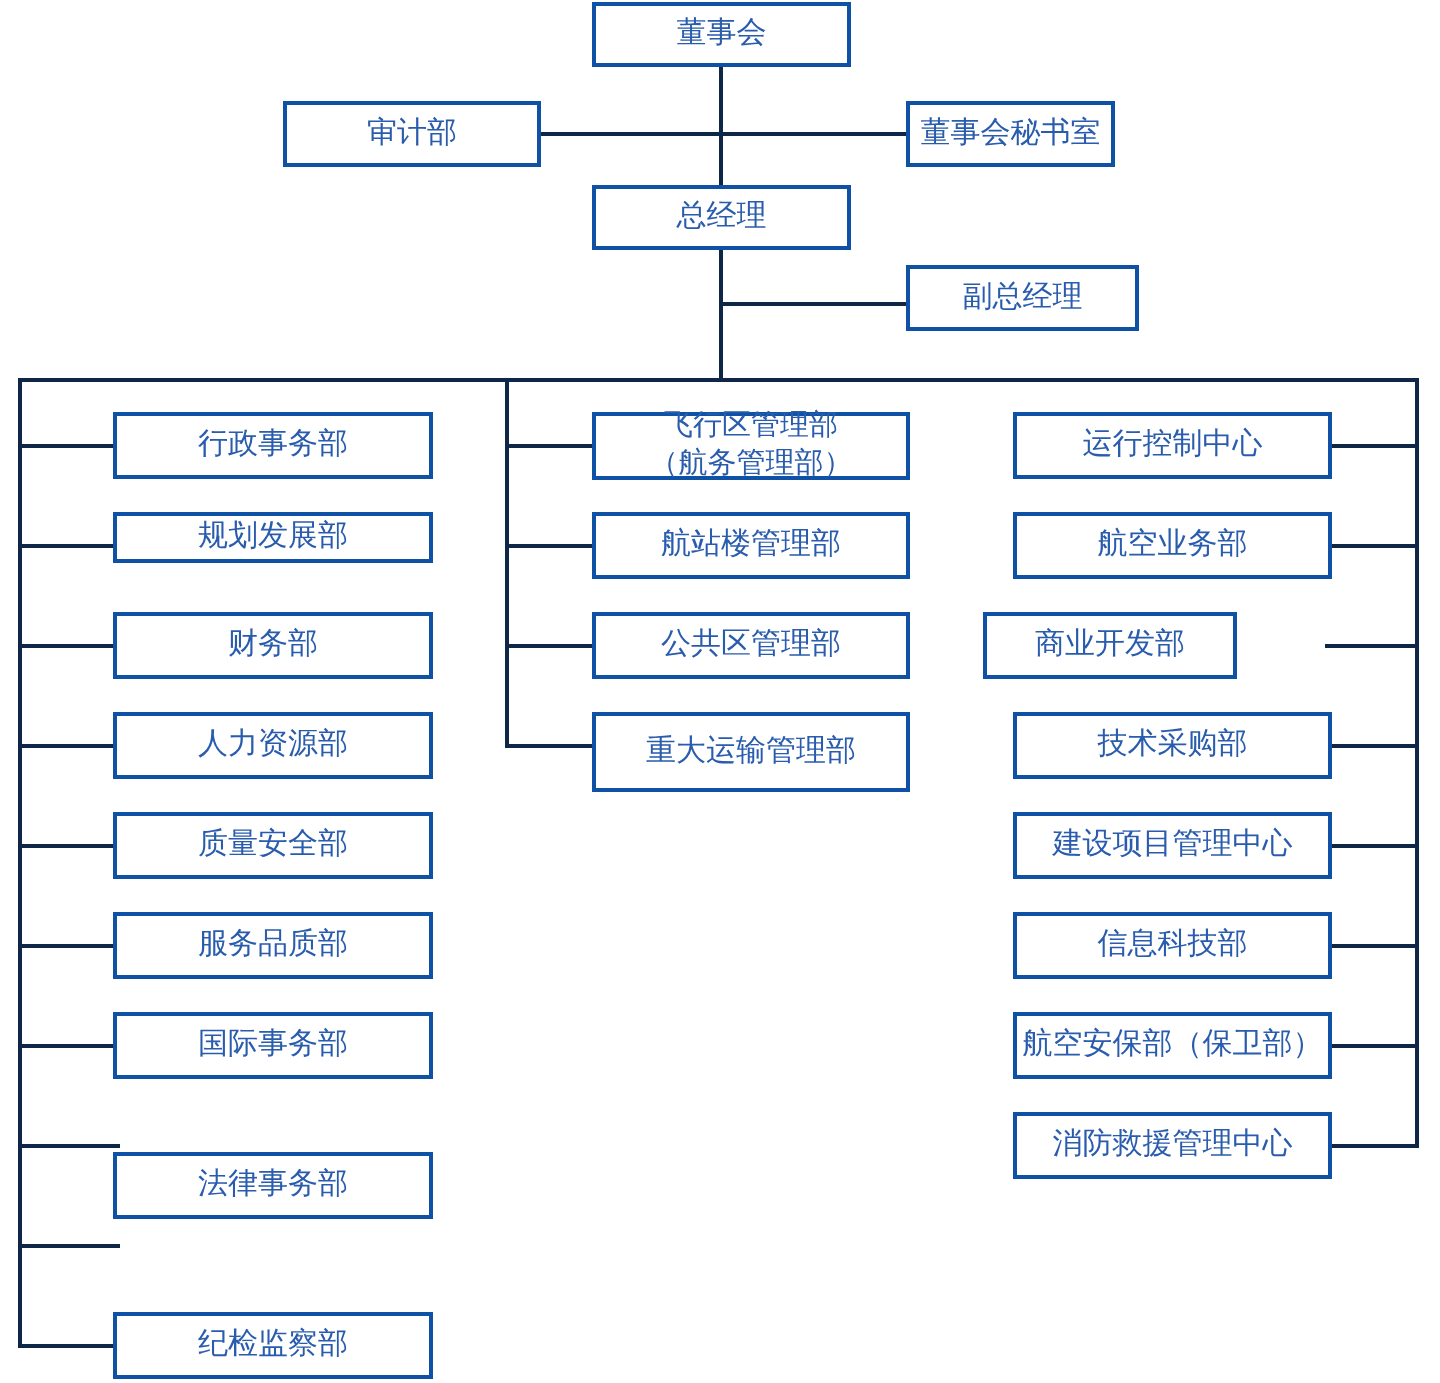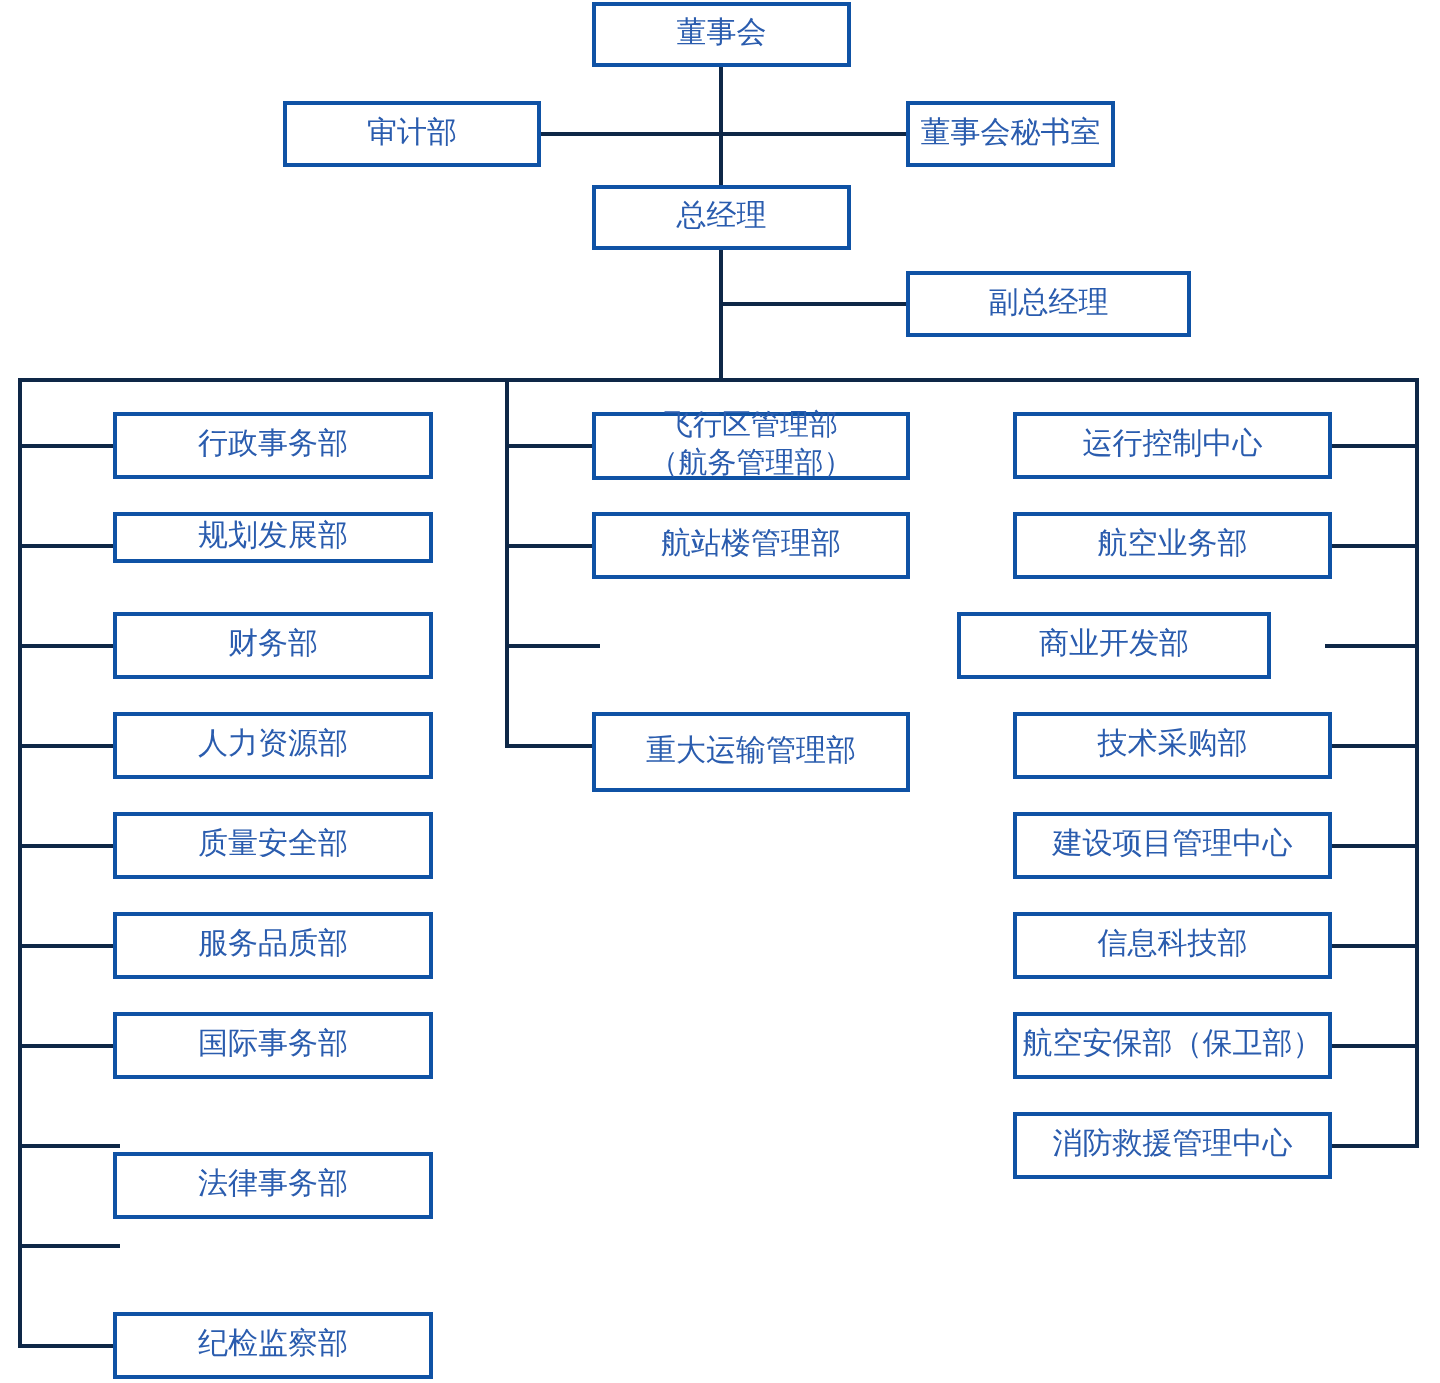--- a/index.html
+++ b/index.html
@@ -91,21 +91,21 @@
   </div>
   <div class="box" style="left:283px;top:101px;width:258px;height:66px">
     <span class="lbl">审计部</span>
   </div>
   <div class="box" style="left:906px;top:101px;width:209px;height:66px">
     <span class="lbl">董事会秘书室</span>
   </div>
   <div class="box" style="left:592px;top:185px;width:259px;height:65px">
     <span class="lbl">总经理</span>
   </div>
-  <div class="box" style="left:906px;top:271px;width:285px;height:66px">
+  <div class="box" style="left:906px;top:265px;width:233px;height:66px">
     <span class="lbl">副总经理</span>
   </div>
 
   <div class="box" style="left:113px;top:412px;width:320px;height:67px">
     <span class="lbl">行政事务部</span>
   </div>
   <div class="box" style="left:113px;top:512px;width:320px;height:51px">
     <span class="lbl">规划发展部</span>
   </div>
   <div class="box" style="left:113px;top:612px;width:320px;height:67px">
@@ -132,31 +132,34 @@
 
   <div class="box" style="left:592px;top:412px;width:318px;height:68px">
     <span class="lbl two">
       <span>飞行区管理部</span>
       <span>（航务管理部）</span>
     </span>
   </div>
   <div class="box" style="left:592px;top:512px;width:318px;height:67px">
     <span class="lbl">航站楼管理部</span>
   </div>
+  <div class="box" style="left:592px;top:612px;width:318px;height:67px">
+    <span class="lbl">公共区管理部</span>
+  </div>
   <div class="box" style="left:592px;top:712px;width:318px;height:80px">
     <span class="lbl">重大运输管理部</span>
   </div>
 
   <div class="box" style="left:1013px;top:512px;width:319px;height:67px">
     <span class="lbl">航空业务部</span>
   </div>
   <div class="box" style="left:1013px;top:412px;width:319px;height:67px">
     <span class="lbl">运行控制中心</span>
   </div>
-  <div class="box" style="left:957px;top:612px;width:314px;height:67px">
+  <div class="box" style="left:983px;top:612px;width:254px;height:67px">
     <span class="lbl">商业开发部</span>
   </div>
   <div class="box" style="left:1013px;top:712px;width:319px;height:67px">
     <span class="lbl">技术采购部</span>
   </div>
   <div class="box" style="left:1013px;top:812px;width:319px;height:67px">
     <span class="lbl">建设项目管理中心</span>
   </div>
   <div class="box" style="left:1013px;top:912px;width:319px;height:67px">
     <span class="lbl">信息科技部</span>

